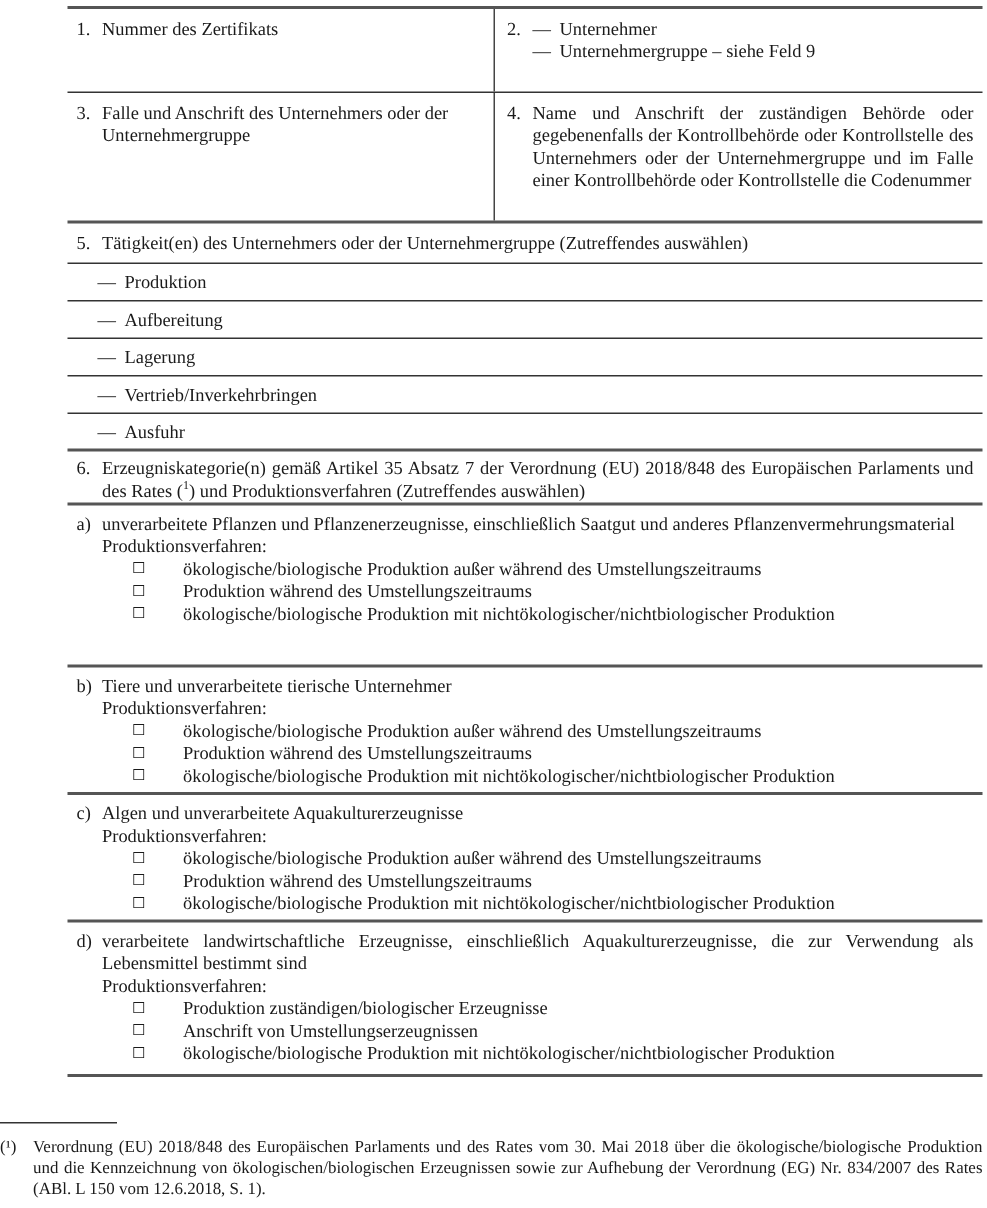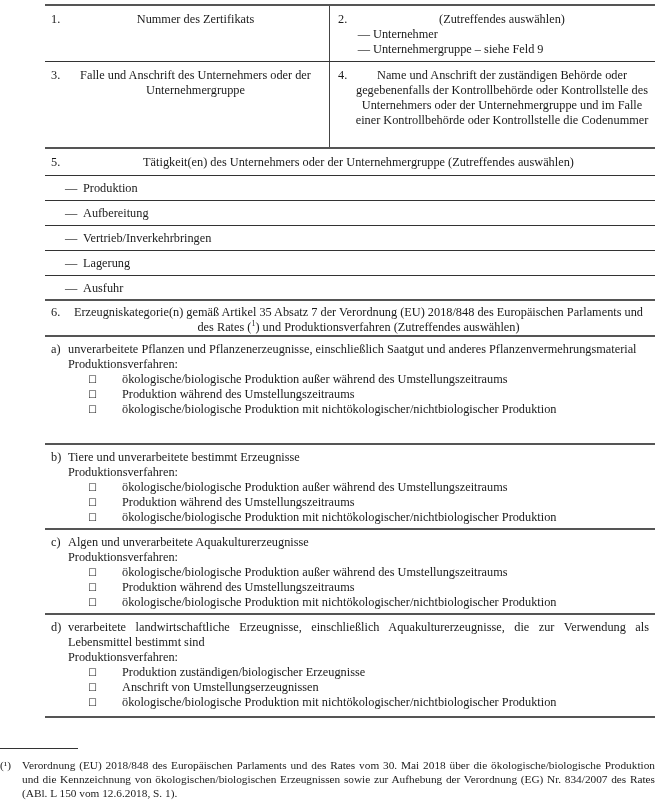--- a/index.html
+++ b/index.html
@@ -11,21 +11,21 @@
   .doc { position: absolute; left: 45px; top: 4px; width: 610px; }
   .rule-top { border-top: 2px solid #555; }
   .row { border-bottom: 1.5px solid #333; box-sizing: border-box; }
   .row.thick { border-bottom: 2px solid #555; }
   .two-col { display: flex; }
   .cell { box-sizing: border-box; padding: 6px 6px 6px 6px; }
   .cell.left { width: 285px; border-right: 1.5px solid #444; }
   .cell.right { flex: 1; }
   .hang { display: flex; }
   .hang .n { flex: 0 0 17px; }
-  .hang .t { flex: 1; text-align: center; }
+  .hang .t { flex: 1; }
   .justify { text-align: justify; }
   .dash-item { display: flex; }
   .dash-item .d { flex: 0 0 18px; }
   .activity { height: 25px; padding: 5px 6px 16px 20px; box-sizing: border-box; }
   .activity .d { display: inline-block; width: 18px; }
   .sec6 { padding: 4px 6px 5px 6px; }
   .cat { padding: 5px 6px 6px 6px; }
   .cat-head { display: flex; }
   .cat-head .n { flex: 0 0 17px; }
   .cat-head .t { flex: 1; text-align: justify; }
@@ -49,21 +49,20 @@
     <div class="cell left">
       <div class="hang">
         <span class="n">1.</span>
         <span class="t">Nummer des Zertifikats</span>
       </div>
     </div>
     <div class="cell right" style="padding-left:8px;">
       <div class="hang">
         <span class="n">2.</span>
         <div class="t">
-          <div>(Zutreffendes auswählen)</div>
           <div class="dash-item">
             <span class="d">—</span>
             <span>Unternehmer</span>
           </div>
           <div class="dash-item">
             <span class="d">—</span>
             <span>Unternehmergruppe – siehe Feld 9</span>
           </div>
         </div>
       </div>
@@ -91,24 +90,24 @@
       <span class="t">Tätigkeit(en) des Unternehmers oder der Unternehmergruppe (Zutreffendes auswählen)</span>
     </div>
   </div>
   <div class="row activity">
     <span class="d">—</span><span>Produktion</span>
   </div>
   <div class="row activity">
     <span class="d">—</span><span>Aufbereitung</span>
   </div>
   <div class="row activity">
+    <span class="d">—</span><span>Lagerung</span>
+  </div>
+  <div class="row activity">
     <span class="d">—</span><span>Vertrieb/Inverkehrbringen</span>
-  </div>
-  <div class="row activity">
-    <span class="d">—</span><span>Lagerung</span>
   </div>
   <div class="row activity thick">
     <span class="d">—</span><span>Ausfuhr</span>
   </div>
 
   <div class="row thick sec6" style="height:36px;">
     <div class="hang">
       <span class="n">6.</span>
       <span class="t justify">
         <span>Erzeugniskategorie(n) gemäß Artikel 35 Absatz 7 der Verordnung (EU) 2018/848 des Europäischen Parlaments und des Rates (</span><sup>1</sup><span>) und Produktionsverfahren (Zutreffendes auswählen)</span>
@@ -132,21 +131,21 @@
     </div>
     <div class="opt">
       <span class="box">☐</span>
       <span class="t">ökologische/biologische Produktion mit nichtökologischer/nichtbiologischer Produktion</span>
     </div>
   </div>
 
   <div class="row thick cat" style="height:85px;">
     <div class="cat-head">
       <span class="n">b)</span>
-      <span class="t">Tiere und unverarbeitete bestimmt Erzeugnisse</span>
+      <span class="t">Tiere und unverarbeitete tierische Unternehmer</span>
     </div>
     <div class="proc-label">Produktionsverfahren:</div>
     <div class="opt">
       <span class="box">☐</span>
       <span class="t">ökologische/biologische Produktion außer während des Umstellungszeitraums</span>
     </div>
     <div class="opt">
       <span class="box">☐</span>
       <span class="t">Produktion während des Umstellungszeitraums</span>
     </div>

